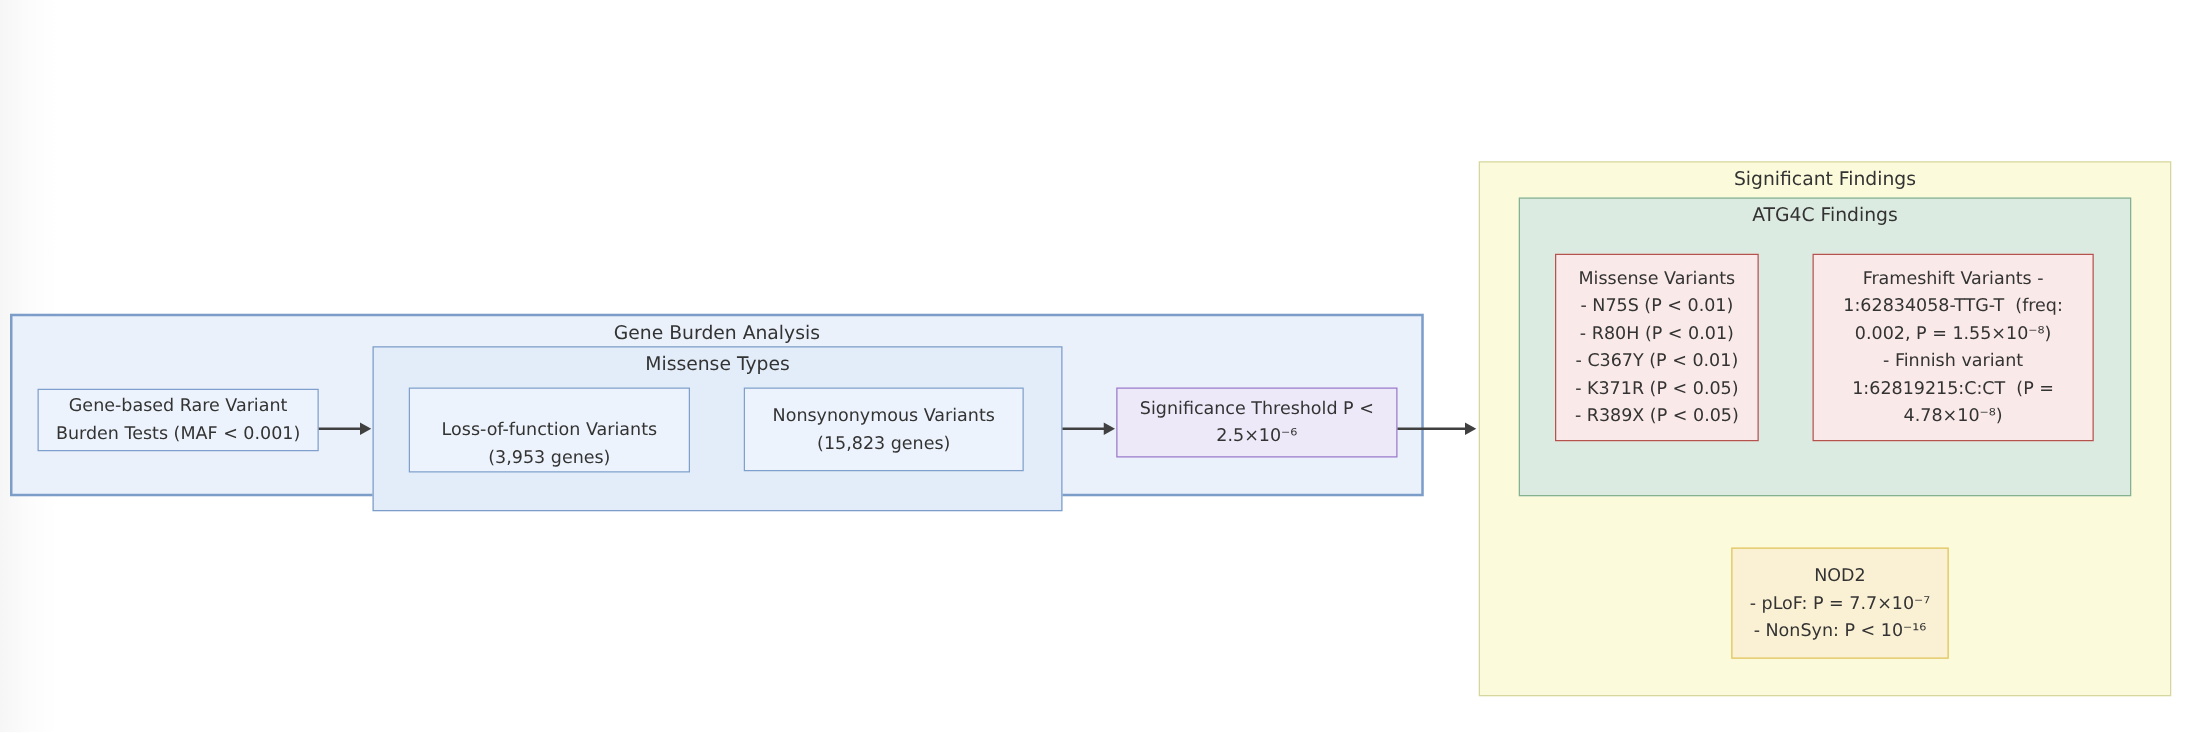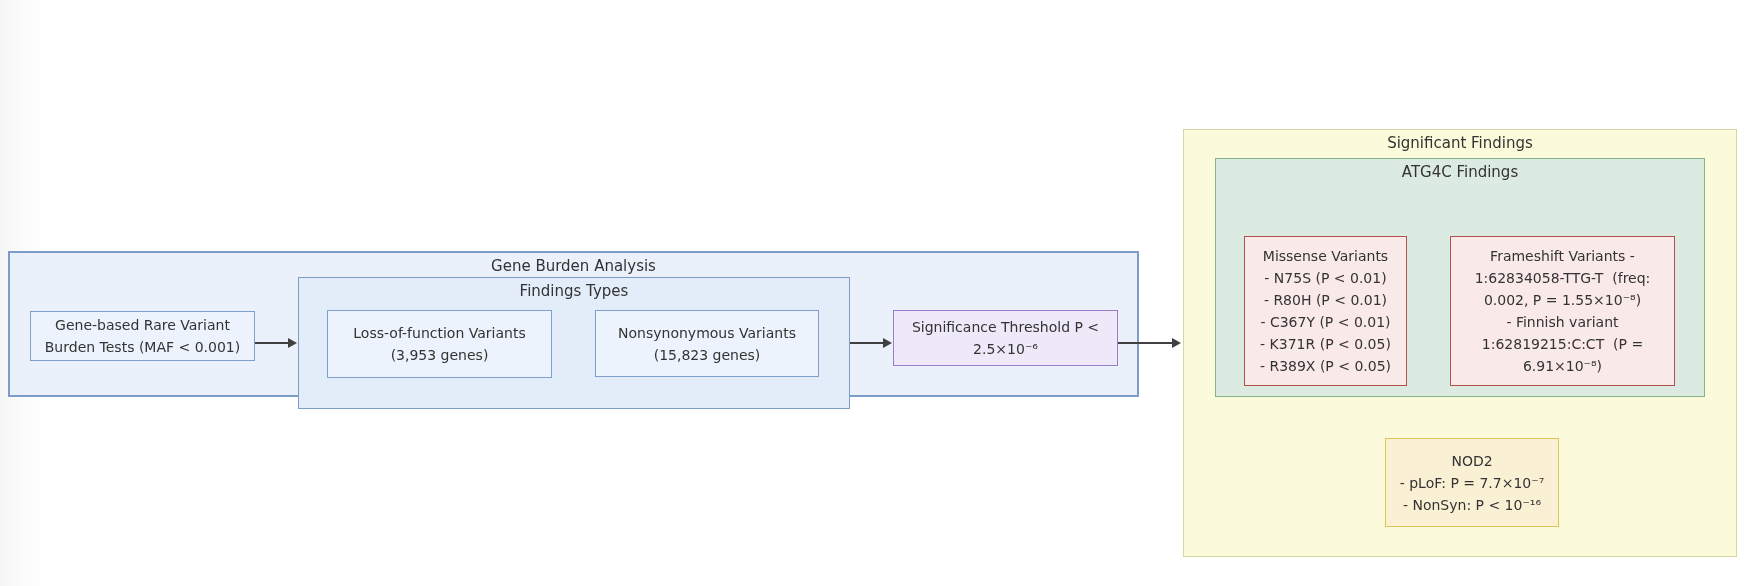--- a/index.html
+++ b/index.html
@@ -64,21 +64,20 @@
     background: var(--blue-node-fill, #edf3fc);
     border: 1px solid var(--blue-node-border, #7fa0cc);
   }
   .node.lavender {
     background: var(--threshold-fill, #ede9f8);
     border: 1.3px solid var(--threshold-border, #9a7bcc);
   }
   .node.pink {
     background: var(--variant-fill, #f9e9e8);
     border: 1.3px solid var(--variant-border, #b4534e);
-    margin-top: 33px;
   }
   .node.tan {
     background: var(--nod2-fill, #faf1d4);
     border: 1.5px solid var(--nod2-border, #e0c457);
     margin-left: 12px;
   }
   .arrow { position: absolute; height: 10px; }
   .arrow .shaft {
     position: absolute;
     left: 0; right: 7px; top: 4.25px;
@@ -101,37 +100,37 @@
 
 <div class="canvas">
 
   <div class="left-strip"></div>
 
   <div class="cluster blue-outer" style="left:8px; top:251px; width:1131px; height:146px;">
     <div class="cluster-title">Gene Burden Analysis</div>
   </div>
 
   <div class="cluster blue-sub" style="left:298px; top:277px; width:552px; height:132px;">
-    <div class="cluster-title">Findings Types</div>
+    <div class="cluster-title">Missense Types</div>
   </div>
 
   <div class="cluster yellow" style="left:1183px; top:129px; width:554px; height:428px;">
     <div class="cluster-title">Significant Findings</div>
   </div>
 
   <div class="cluster green" style="left:1215px; top:158px; width:490px; height:239px;">
     <div class="cluster-title">ATG4C Findings</div>
   </div>
 
   <div class="node blue" style="left:30px; top:311px; width:225px; height:50px;">
     <div class="label">Gene-based Rare Variant
 Burden Tests (MAF &lt; 0.001)</div>
   </div>
 
-  <div class="node blue" style="left:327px; top:310px; width:225px; height:68px;">
+  <div class="node blue" style="left:327px; top:310px; width:225px; height:68px;align-items:flex-end;">
     <div class="label">Loss-of-function Variants
 (3,953 genes)</div>
   </div>
 
   <div class="node blue" style="left:595px; top:310px; width:224px; height:67px;">
     <div class="label">Nonsynonymous Variants
 (15,823 genes)</div>
   </div>
 
   <div class="node lavender" style="left:893px; top:310px; width:225px; height:56px;">
@@ -147,21 +146,21 @@
 - K371R (P &lt; 0.05)
 - R389X (P &lt; 0.05)</div>
   </div>
 
   <div class="node pink" style="left:1450px; top:203px; width:225px; height:150px;">
     <div class="label">Frameshift Variants -
 1:62834058-TTG-T  (freq:
 0.002, P = 1.55×10⁻⁸)
 - Finnish variant
 1:62819215:C:CT  (P =
-6.91×10⁻⁸)</div>
+4.78×10⁻⁸)</div>
   </div>
 
   <div class="node tan" style="left:1373px; top:438px; width:174px; height:89px;">
     <div class="label">NOD2
 - pLoF: P = 7.7×10⁻⁷
 - NonSyn: P &lt; 10⁻¹⁶</div>
   </div>
 
   <div class="arrow" style="left:255px; top:338px; width:42px;">
     <i class="shaft"></i>

